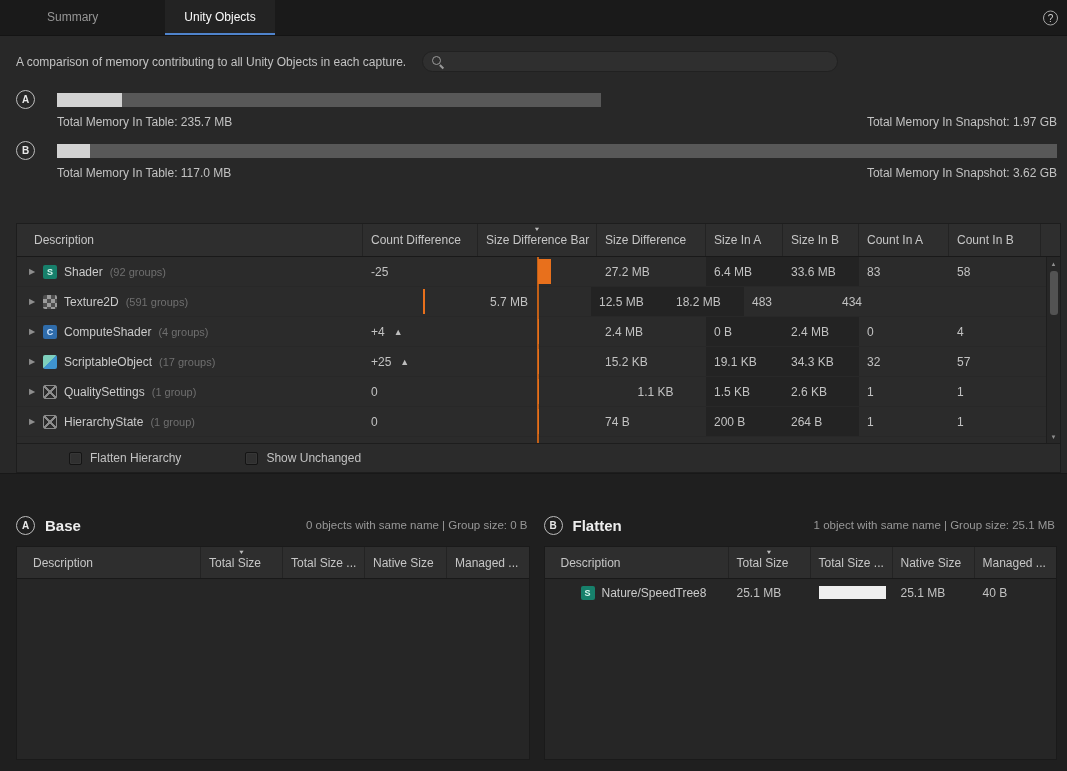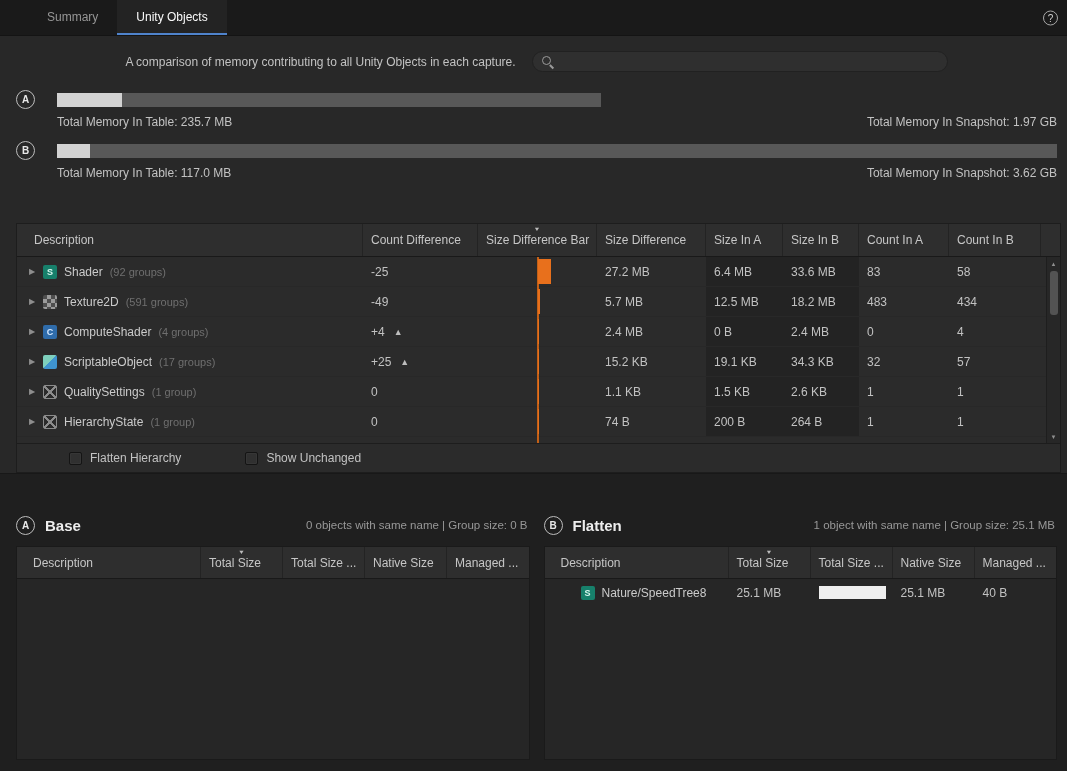--- a/index.html
+++ b/index.html
@@ -2,27 +2,27 @@
 <html><head>
 <meta charset="utf-8">
 <style>
   *{margin:0;padding:0;box-sizing:border-box;}
   html,body{width:1067px;height:771px;overflow:hidden;}
   body{background:#282828;font-family:"Liberation Sans","DejaVu Sans",sans-serif;font-size:12px;color:#c2c2c2;}
   .app{width:100%;height:100%;display:flex;flex-direction:column;}
 
   
   .tabbar{height:36px;background:#1a1a1a;display:flex;align-items:stretch;position:relative;flex:none;border-bottom:1px solid #141414;}
-  .tabs{display:flex;margin-left:28px;}
+  .tabs{display:flex;margin-left:28px;gap:48px;}
   .tab{display:flex;align-items:center;padding:0 19px;color:#969696;border-bottom:2px solid transparent;cursor:default;}
   .tab.active{color:#fafafa;background:#232323;border-bottom-color:#4f83cc;}
   .help{position:absolute;right:9px;top:50%;transform:translateY(-50%);width:15px;height:15px;border:1px solid #a8a8a8;border-radius:50%;color:#d0d0d0;font-size:10px;display:flex;align-items:center;justify-content:center;}
 
   
-  .intro{display:flex;align-items:center;justify-content:center;padding:15px 10px 9px 16px;flex:none;}
+  .intro{display:flex;align-items:center;justify-content:flex-start;padding:15px 10px 9px 16px;flex:none;}
   .search{width:416px;height:21px;margin-left:16px;background:#2f2f2f;border:1px solid #212121;border-radius:11px;display:flex;align-items:center;flex:none;}
   .search input{flex:1;background:transparent;border:none;outline:none;color:#d0d0d0;font:inherit;padding-right:10px;min-width:0;}
   .mag{width:13px;height:13px;position:relative;margin:0 5px 0 8px;flex:none;}
   .mag::before{content:"";position:absolute;left:1px;top:1px;width:7px;height:7px;border:1.3px solid #9a9a9a;border-radius:50%;}
   .mag::after{content:"";position:absolute;left:9px;top:9px;width:5px;height:1.5px;background:#9a9a9a;transform:rotate(45deg);transform-origin:0 50%;}
 
   
   .snapshots{padding:12px 10px 0 16px;flex:none;}
   .snapshot{display:flex;margin-bottom:15px;}
   .badge{width:19px;height:19px;border:1px solid #bdbdbd;border-radius:50%;display:flex;align-items:center;justify-content:center;font-size:10px;font-weight:bold;color:#e8e8e8;flex:none;background:transparent;}
@@ -205,23 +205,20 @@
             </div>
             <div class="mt-cell filler"></div>
           </div>
           <div class="mt-row">
             <div class="mt-cell desc" style="width: 346px;">
               <span class="expand">▶</span>
               <span class="obj-icon texture2d-icon"></span>
               <span class="obj-name">Texture2D</span>
               <span class="obj-groups">(591 groups)</span>
             </div>
-            <div class="mt-cell" style="width: 115px;">
-              <span>-49</span>
-            </div>
             <div class="mt-cell barcell" style="width: 119px;">
               <div class="diffbar" style="width: 2.5%;"></div>
             </div>
             <div class="mt-cell" style="width: 109px;">
               <span>5.7 MB</span>
             </div>
             <div class="mt-cell dark" style="width: 77px;">
               <span>12.5 MB</span>
             </div>
             <div class="mt-cell dark" style="width: 76px;">
@@ -303,21 +300,21 @@
               <span class="obj-icon generic-asset-icon"></span>
               <span class="obj-name">QualitySettings</span>
               <span class="obj-groups">(1 group)</span>
             </div>
             <div class="mt-cell" style="width: 115px;">
               <span>0</span>
             </div>
             <div class="mt-cell barcell" style="width: 119px;">
               <div class="diffbar" style="width: 0.3%;"></div>
             </div>
-            <div class="mt-cell" style="width: 109px;">
+            <div class="mt-cell" style="width: 109px; justify-content: center;">
               <span>1.1 KB</span>
             </div>
             <div class="mt-cell dark" style="width: 77px;">
               <span>1.5 KB</span>
             </div>
             <div class="mt-cell dark" style="width: 76px;">
               <span>2.6 KB</span>
             </div>
             <div class="mt-cell" style="width: 90px;">
               <span>1</span>

